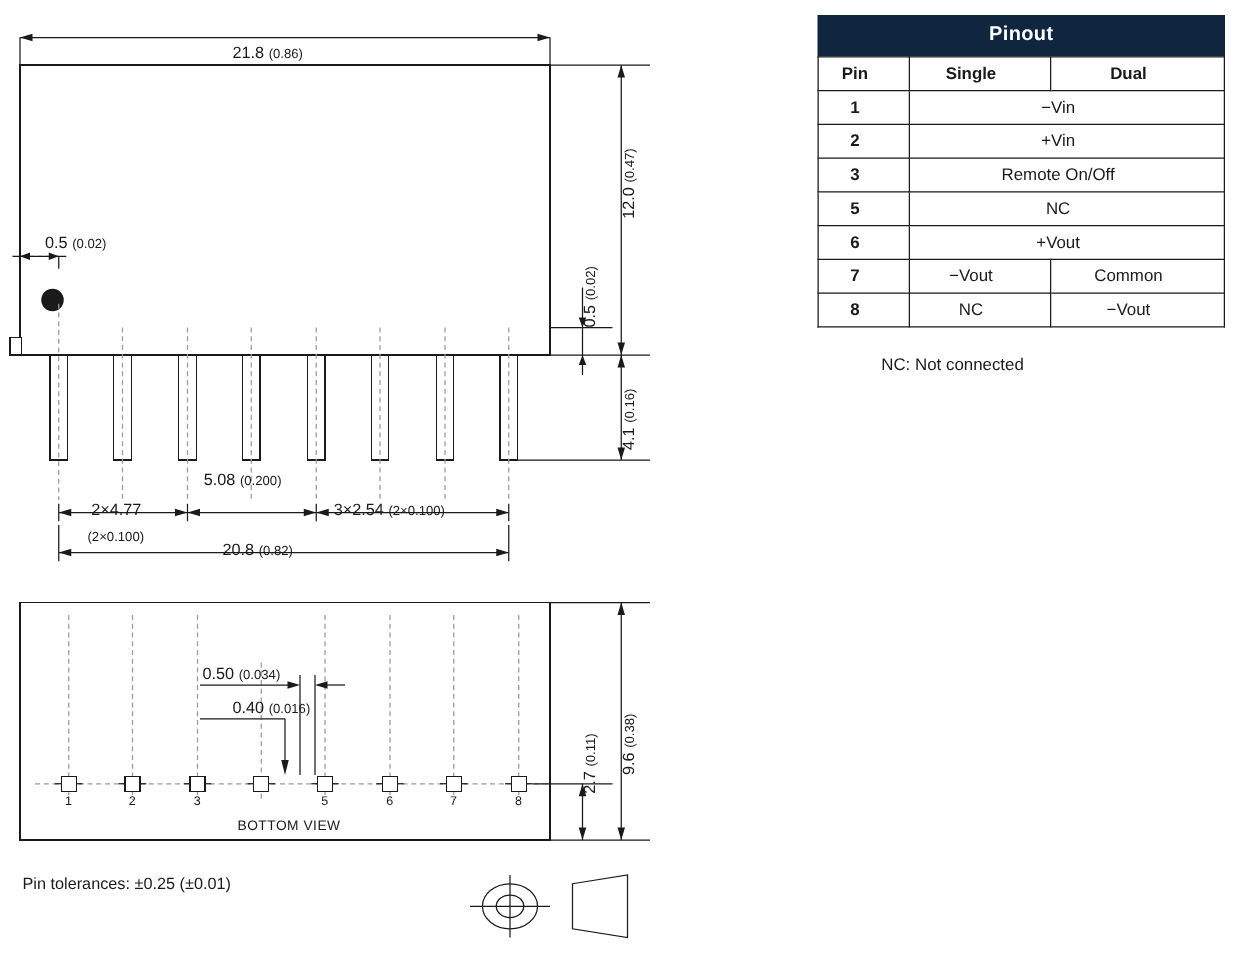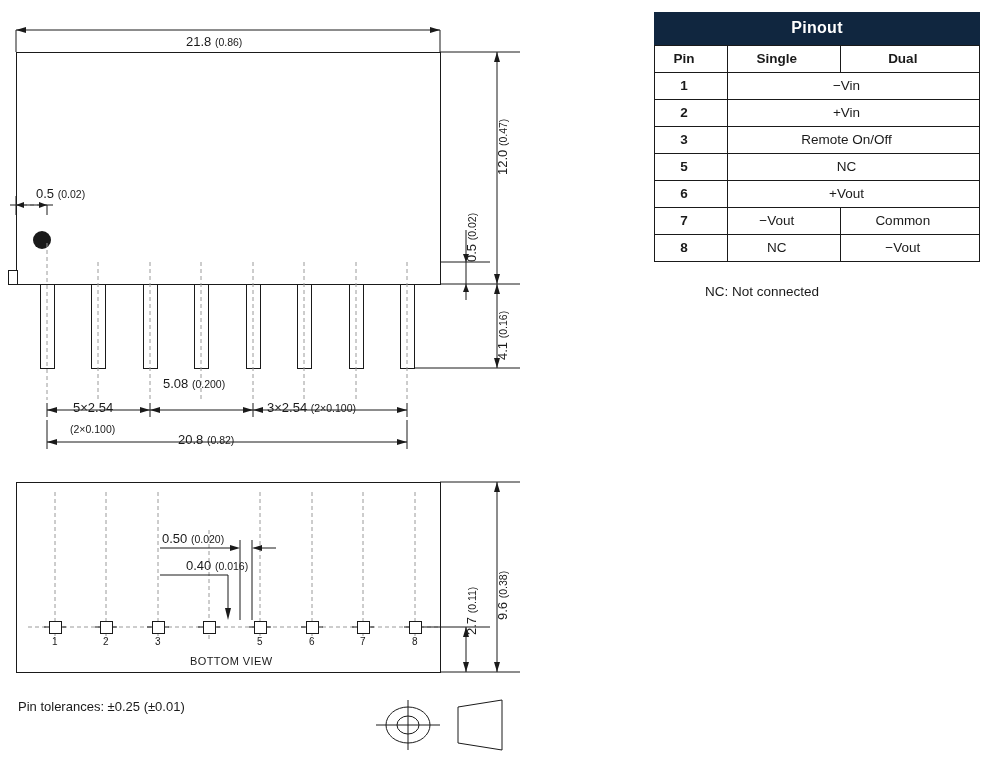--- a/index.html
+++ b/index.html
@@ -299,40 +299,40 @@
 
 <div class="abs lbl vlbl" style="left:464px; top:262px; transform: rotate(-90deg);">
   <span>0.5</span> <span class="sub">(0.02)</span>
 </div>
 
 <div class="abs lbl vlbl" style="left:495px; top:360px; transform: rotate(-90deg);">
   <span>4.1</span> <span class="sub">(0.16)</span>
 </div>
 
 <div class="abs lbl" style="left:73px; top:400px; text-align:center;">
-  <span>5×2.54</span>
+  <span>2×4.77</span>
 </div>
 <div class="abs lbl" style="left:70px; top:421px;">
   <span class="sub">(2×0.100)</span>
 </div>
 
 <div class="abs lbl" style="left:163px; top:376px;">
   <span>5.08</span> <span class="sub">(0.200)</span>
 </div>
 
 <div class="abs lbl" style="left:267px; top:400px;">
   <span>3×2.54</span> <span class="sub">(2×0.100)</span>
 </div>
 
 <div class="abs lbl" style="left:178px; top:432px;">
   <span>20.8</span> <span class="sub">(0.82)</span>
 </div>
 
 <div class="abs lbl" style="left:162px; top:531px;">
-  <span>0.50</span> <span class="sub">(0.020)</span>
+  <span>0.50</span> <span class="sub">(0.034)</span>
 </div>
 
 <div class="abs lbl" style="left:158px; top:558px;margin-left:28px;">
   <span>0.40</span> <span class="sub">(0.016)</span>
 </div>
 
 <div class="abs lbl vlbl" style="left:464px; top:635px; transform: rotate(-90deg);">
   <span>2.7</span> <span class="sub">(0.11)</span>
 </div>
 

